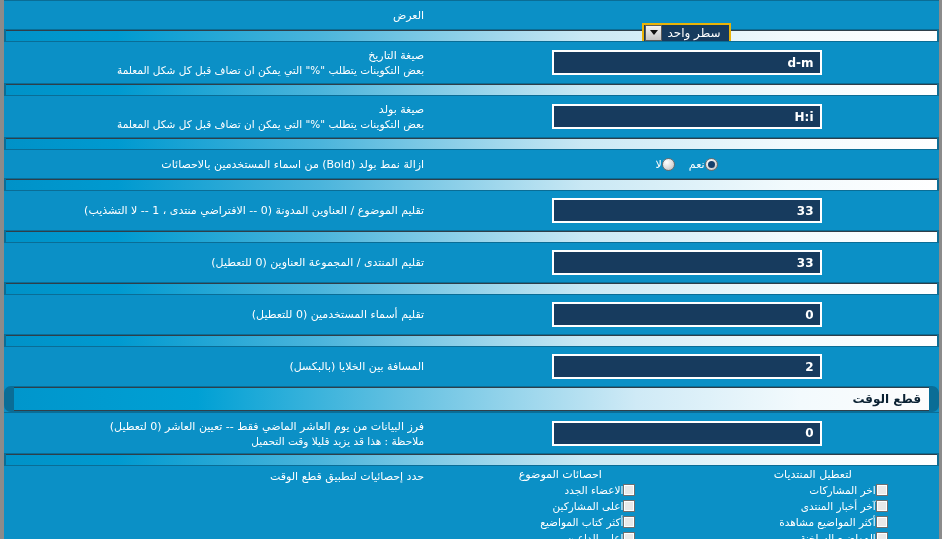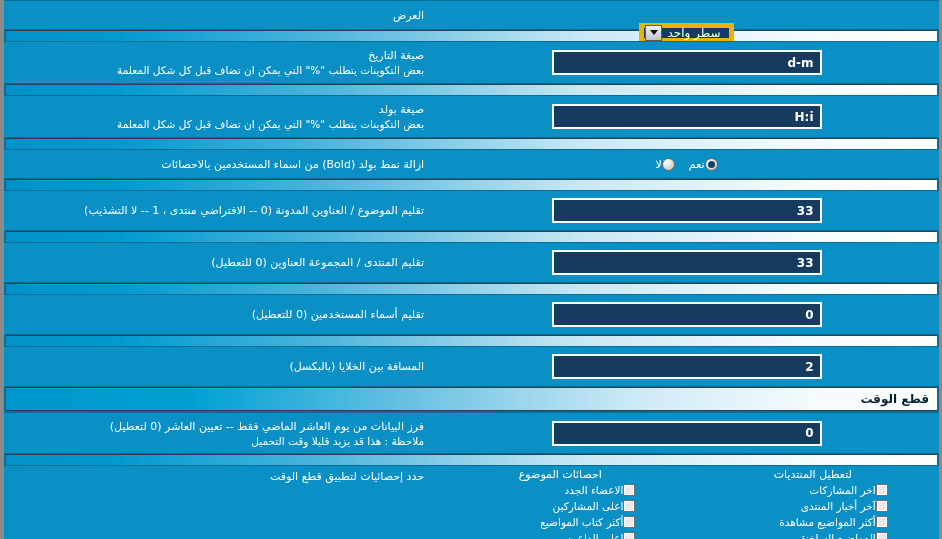--- a/index.html
+++ b/index.html
@@ -84,22 +84,23 @@
     background: linear-gradient(to left, #ffffff 0%, #f2fafd 16%, #c9e8f4 38%, #4cb5dc 66%, #009ad0 88%, #0092c8 100%);
     border-top: 1px solid #2f3f4a;
     border-bottom: 1px solid #2f3f4a;
   }
 
   
   .section-head {
     box-sizing: border-box;
     width: 100%;
     height: 26px;
-    padding: 1px 2px;
+    padding: 1px 10px;
     background: #0a6d96;
+    border-radius: 7px;
   }
   .section-head > .inner {
     box-sizing: border-box;
     height: 100%;
     width: 100%;
     background: linear-gradient(to left, #fdfdfd 0%, #f3fafd 14%, #cfeaf6 32%, #62c0e1 58%, #00a0d4 80%, #0096cc 100%);
     border-top: 1px solid #2f3f4a;
     border-bottom: 1px solid #2f3f4a;
     display: flex;
     align-items: center;
@@ -130,21 +131,21 @@
     direction: rtl;
   }
 
   
   .selectwrap {
     position: relative;
     display: inline-flex;
     align-items: center;
     height: 20px;
     background: #173b5e;
-    border: 5px solid #eab308;
+    border: 2px solid #eab308;
     box-sizing: border-box;
     direction: rtl;
     margin-top: 35px;
   }
   .selectwrap .arrow {
     width: 17px;
     height: 16px;
     margin: 1px;
     background: linear-gradient(to bottom, #f2f2f2, #c4c4c4);
     border: 1px solid #5b5b5b;

